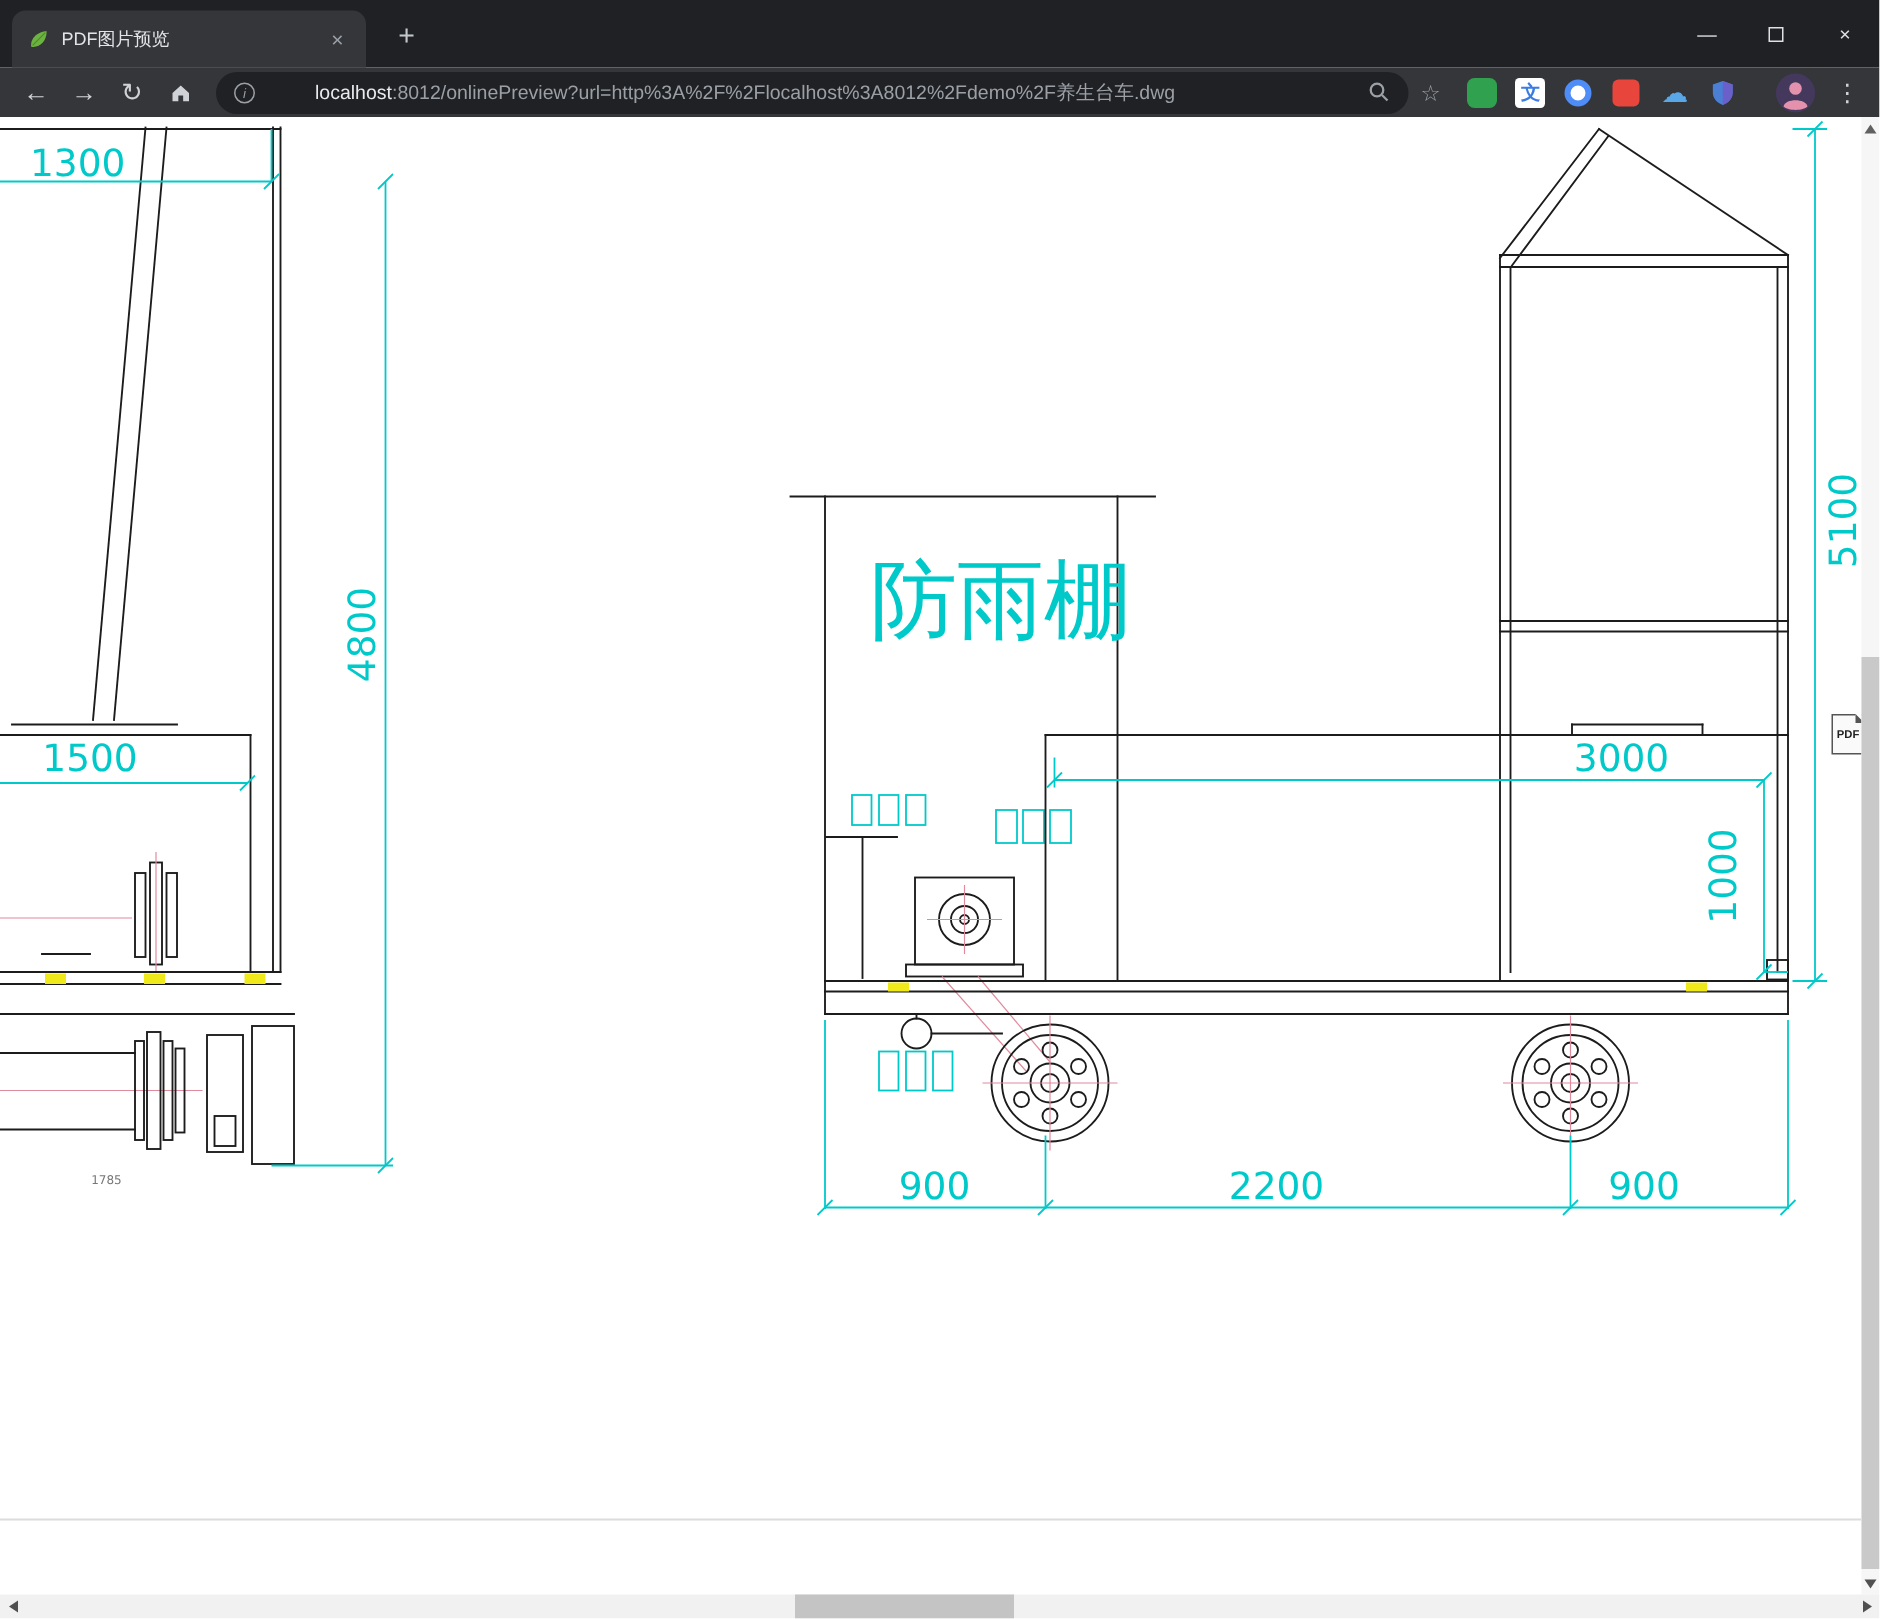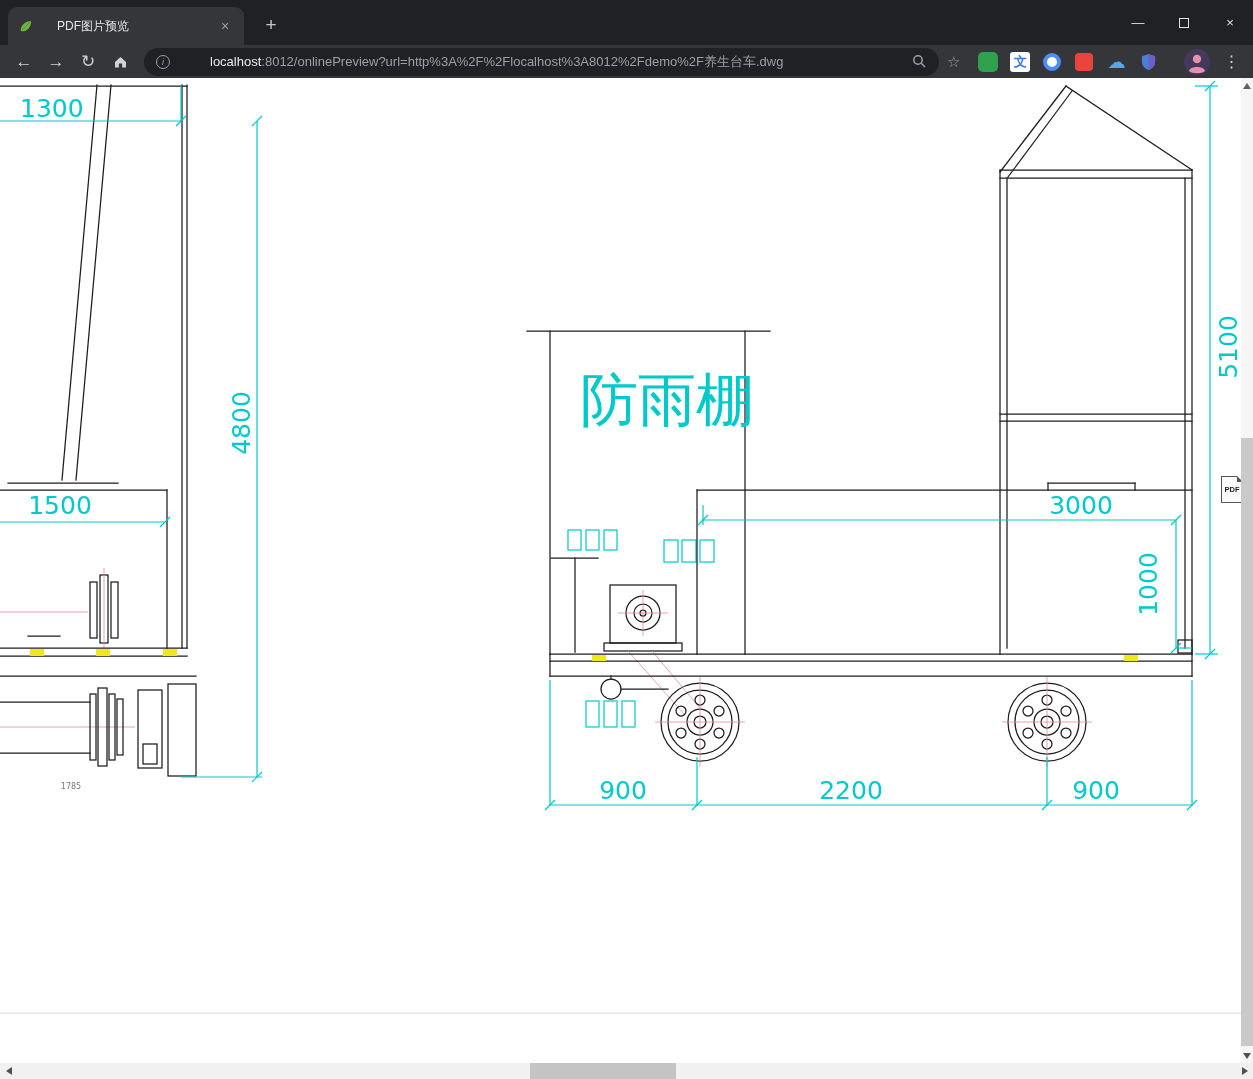--- a/index.html
+++ b/index.html
@@ -2,21 +2,21 @@
 <html><head>
 <meta charset="utf-8">
 <style>
   * { margin:0; padding:0; box-sizing:border-box; }
   html,body { width:1253px; height:1079px; overflow:hidden; font-family:"Liberation Sans",sans-serif; background:#fff; }
   #stage { position:relative; width:1253px; height:1079px; background:#fff; }
 
   
   #titlebar { position:absolute; left:0; top:0; width:1253px; height:45px; background:#202124; }
   .tab { position:absolute; left:8px; top:7px; width:236px; height:38px; background:#35363a;
-         border-radius:9px 9px 0 0; display:flex; align-items:center; padding:0 10px; gap:24px; }
+         border-radius:9px 9px 0 0; display:flex; align-items:center; padding:0 10px; gap:8px; }
   .tab-title { flex:1; font-size:12px; color:#e2e4e8; white-space:nowrap; overflow:hidden; }
   .tab-close { color:#9aa0a6; font-size:14px; width:18px; height:18px; display:flex; align-items:center; justify-content:center; border-radius:50%; }
   .newtab-btn { position:absolute; left:258px; top:12px; width:26px; height:26px; color:#c3c7cb;
                 font-size:19px; display:flex; align-items:center; justify-content:center; }
   .win-controls { position:absolute; right:0; top:0; height:45px; display:flex; }
   .win-btn { width:46px; height:45px; display:flex; align-items:center; justify-content:center; color:#dfe1e5; font-size:13px; }
   .max-box { width:10px; height:10px; border:1.2px solid #dfe1e5; }
 
   #navbar { position:absolute; left:0; top:45px; width:1253px; height:33px; background:#35363a;
             display:flex; align-items:center; padding-left:8px; }

